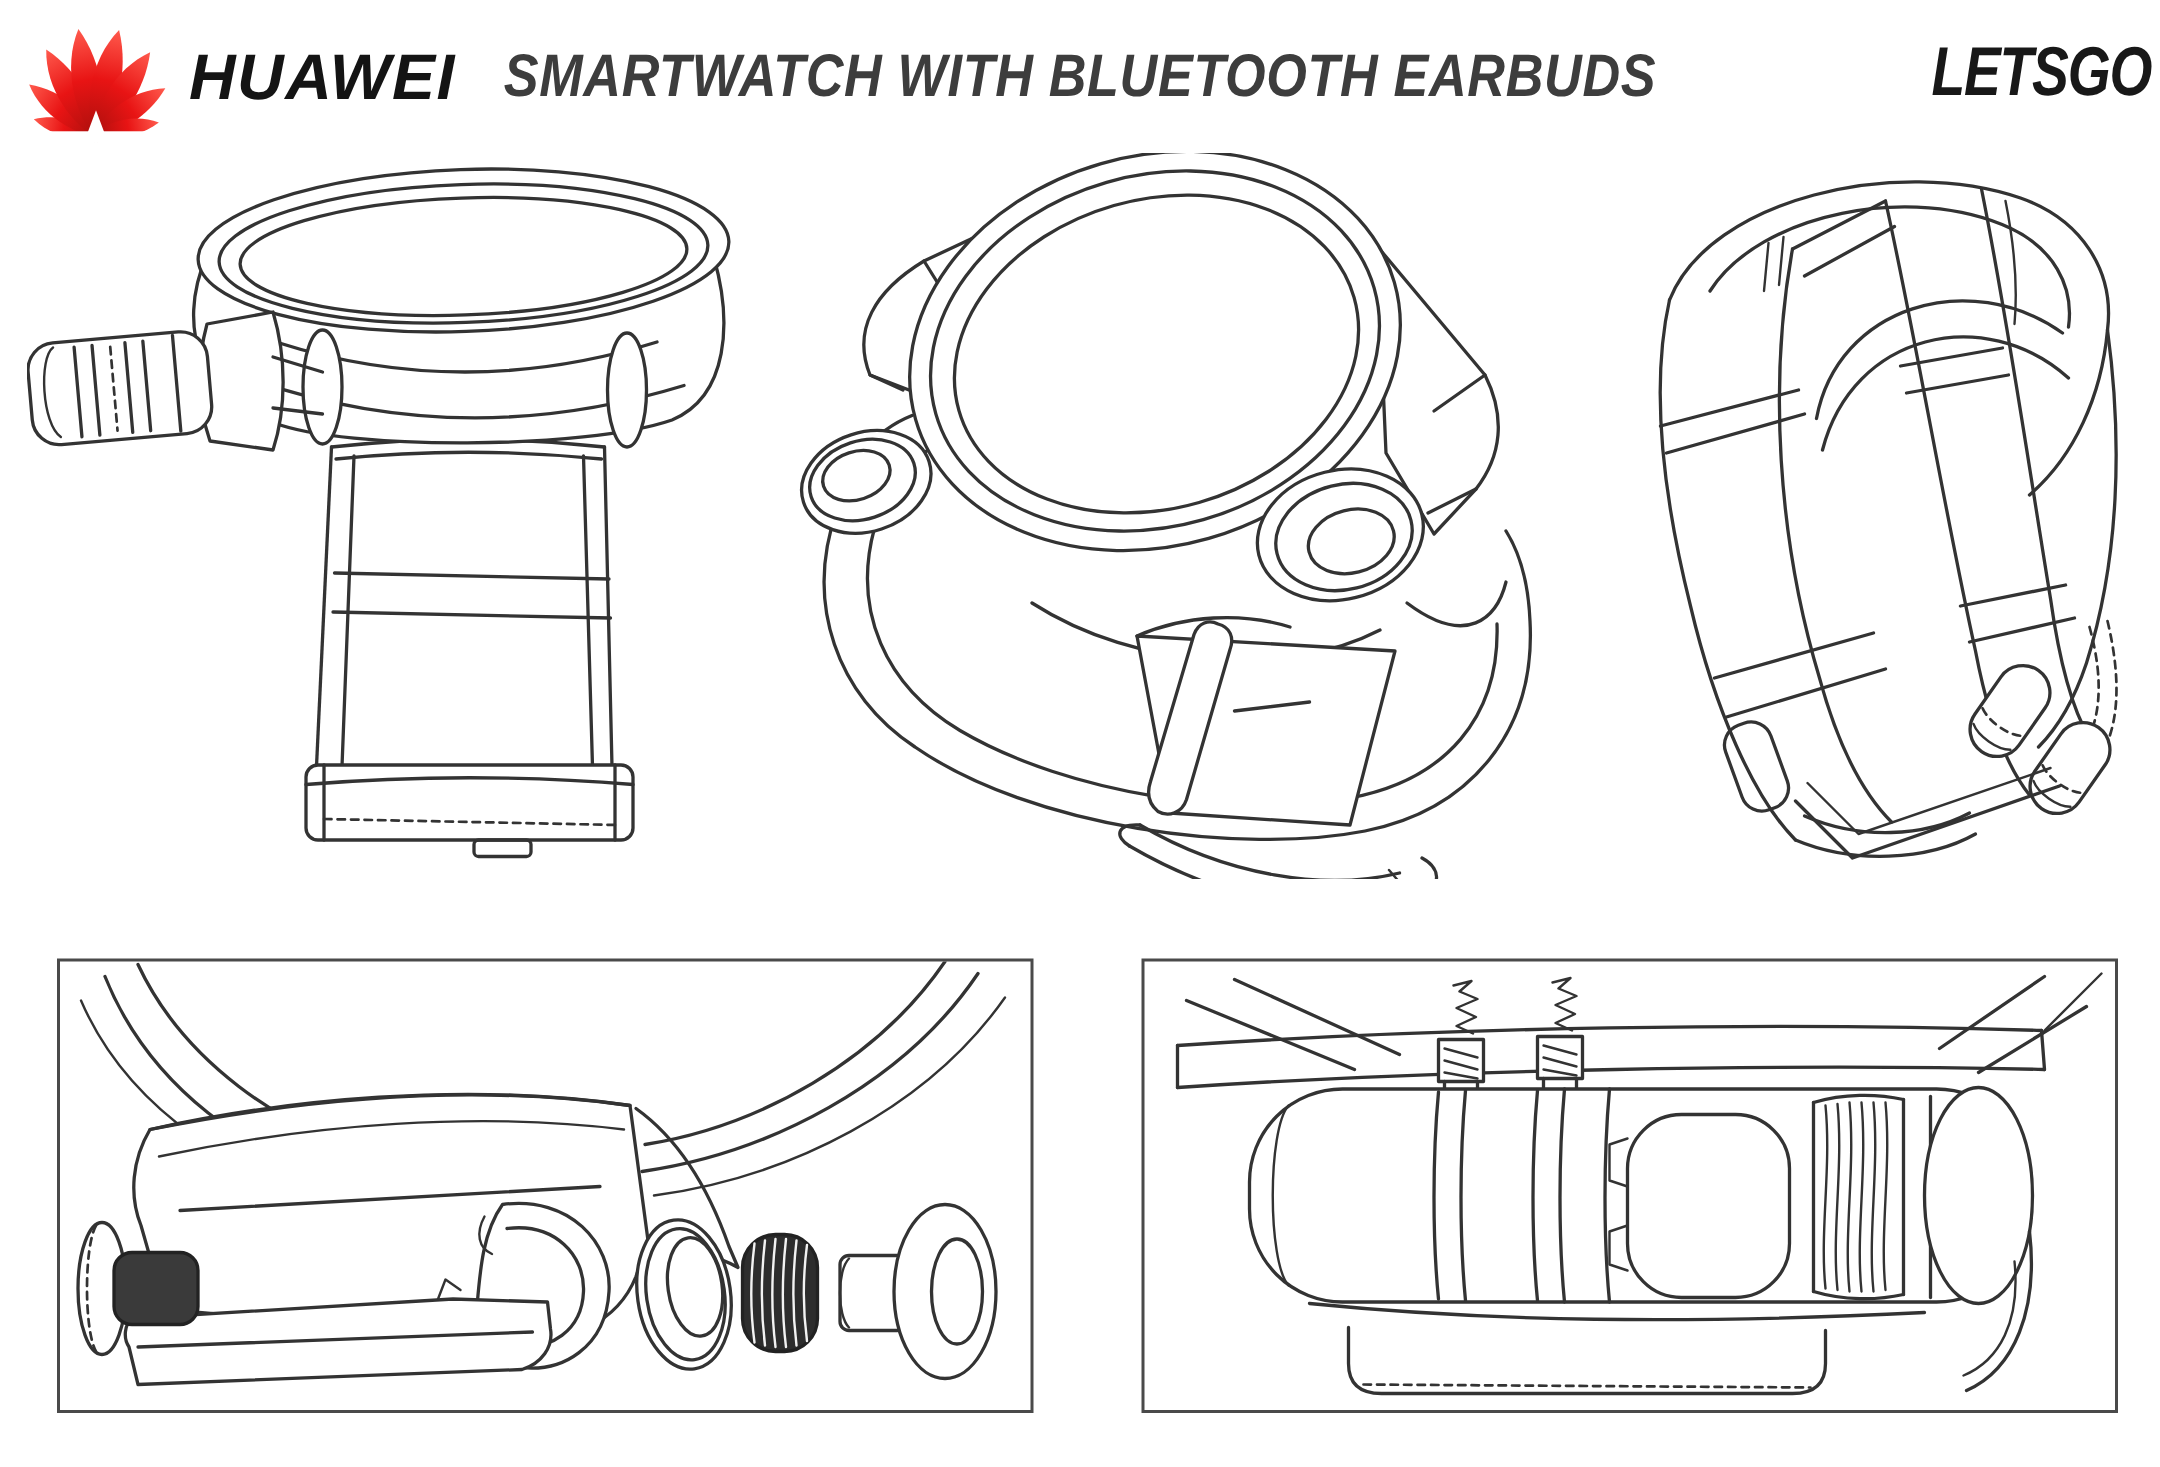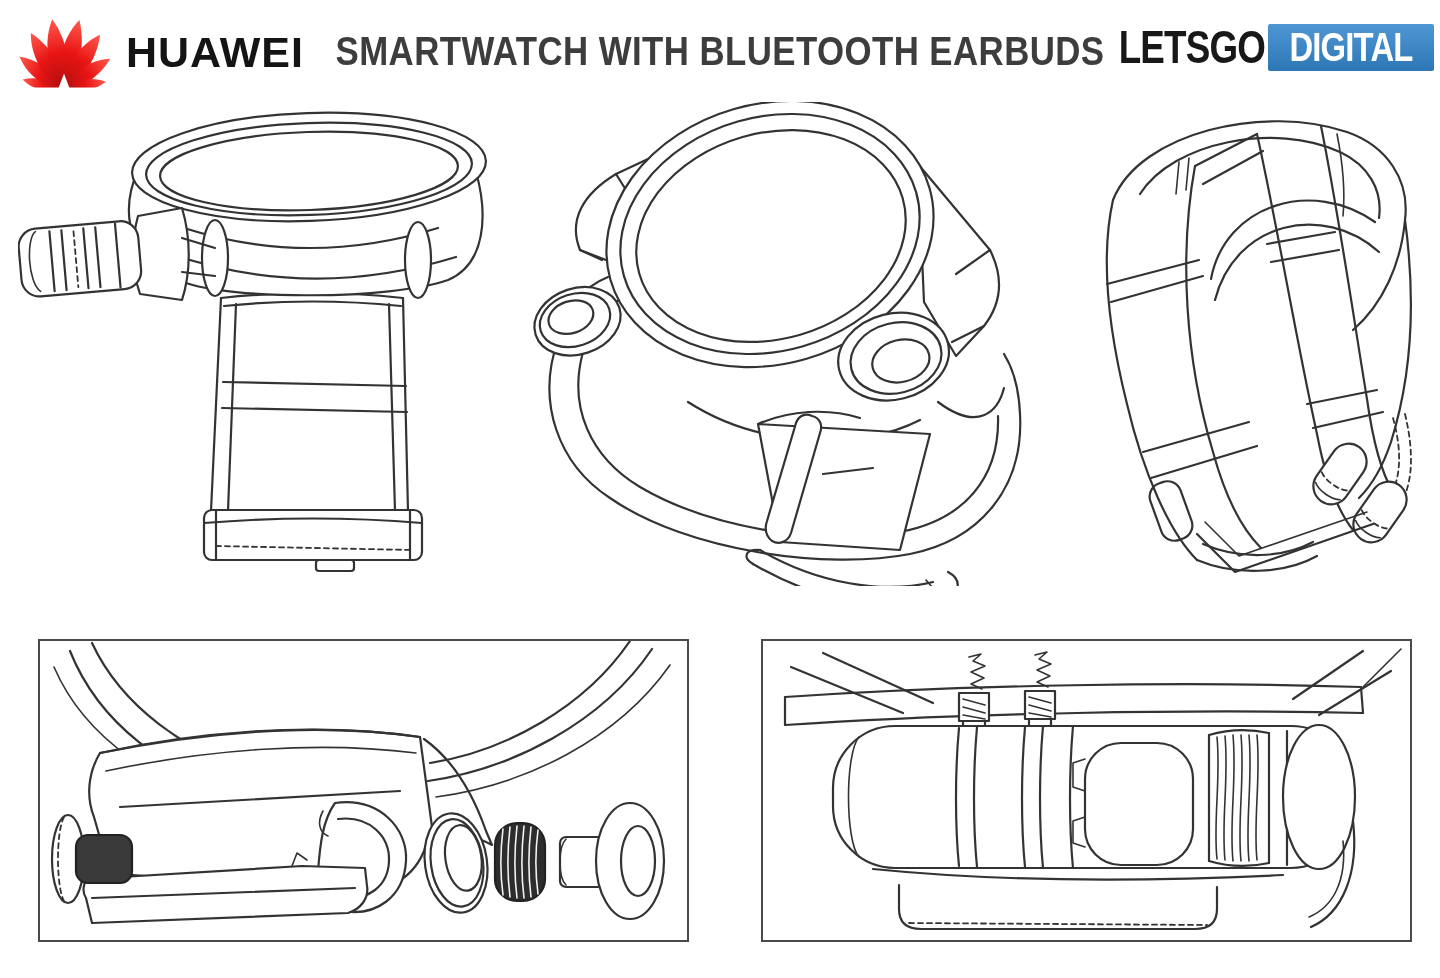--- a/index.html
+++ b/index.html
@@ -1,17 +1,17 @@
 <!DOCTYPE html>
 <html><head>
 <meta charset="utf-8">
 <style>
   html,body{margin:0;padding:0;background:#fff;}
   .page{position:relative;width:1440px;height:978px;background:#fff;overflow:hidden;
-        font-family:"Liberation Sans",sans-serif;}
+        font-family:"Liberation Sans",sans-serif;font-style:italic;}
   
   .brand{position:absolute;left:14px;top:6px;display:flex;align-items:center;height:92px;}
   .brand svg{display:block;}
   .huawei-word{margin-left:12px;font-size:43px;font-weight:bold;color:#141414;
                letter-spacing:1px;line-height:1;}
   .page-title{position:absolute;left:50%;top:31px;transform:translateX(-50%) scaleX(.87);
               transform-origin:center;font-size:40px;font-weight:bold;color:#3d3d3d;
               white-space:nowrap;letter-spacing:.5px;line-height:1;}
   .lgd{position:absolute;right:6px;top:24px;height:47px;display:flex;align-items:flex-start;}
   .lgd-letsgo{font-size:46px;font-weight:bold;color:#181818;letter-spacing:-1px;
@@ -61,23 +61,20 @@
         <path d="M44,85 L50,69 L56,85 Z" fill="#fff"></path>
       </g>
     </svg>
     <span class="huawei-word">HUAWEI</span>
   </div>
 
   <div class="page-title">SMARTWATCH WITH BLUETOOTH EARBUDS</div>
 
   <div class="lgd">
     <span class="lgd-letsgo">LETSGO</span>
-    <span class="lgd-badge">
-        <span class="lgd-digital">DIGITAL</span>
-      </span>
   </div>
 
   <div class="fig" style="left:18px;top:110px;width:492px;height:482px;">
     <svg viewBox="0 0 492 482" class="lineart">
 
       <g>
         <path d="M203,188 L193,401"></path>
           <path d="M218,194 L210,401"></path>
         <path d="M385,188 L390,401"></path>
           <path d="M371,194 L377,401"></path>

